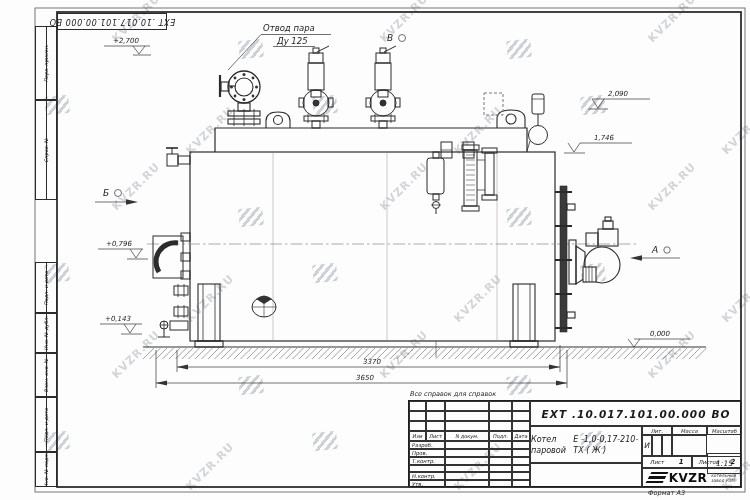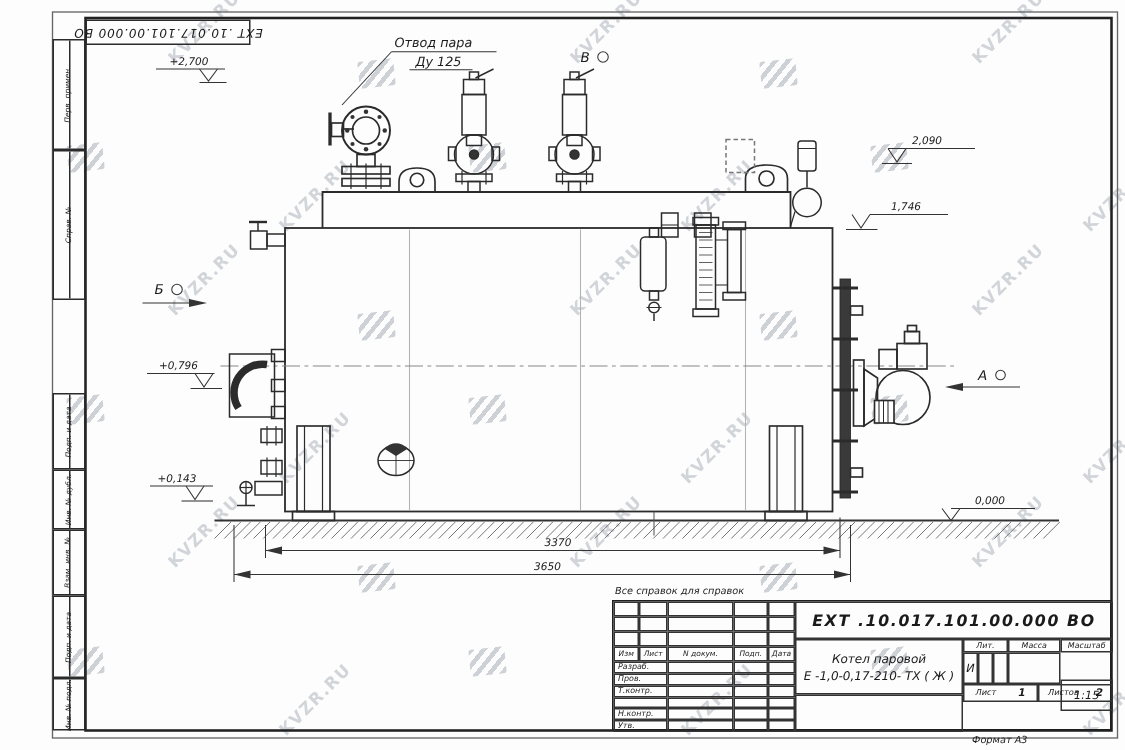--- a/index.html
+++ b/index.html
@@ -33,21 +33,21 @@
   .grid15{left:0;top:0;width:121px;height:30px;display:grid;grid-template-columns:17px 19px 44px 23px 18px;
           grid-template-rows:10px 10px 10px;}
   .gridh{left:0;top:30px;width:121px;height:10px;display:grid;grid-template-columns:17px 19px 44px 23px 18px;}
   .gridr{left:0;top:40px;width:121px;height:47px;display:grid;grid-template-columns:36px 44px 23px 18px;
          grid-template-rows:8px 8px 8px 7px 8px 8px;}
   .gc{border:.6px solid #333;box-sizing:border-box;overflow:hidden;font:italic 5px "DejaVu Sans",sans-serif;
       display:flex;align-items:center;justify-content:center;}
   .gc.lab{justify-content:flex-start;padding-left:2px;font-size:5.3px;}
   .desig{left:121px;top:0;width:212px;height:25px;display:flex;align-items:center;justify-content:center;
          font:italic 700 10.5px "DejaVu Sans",sans-serif;letter-spacing:1.1px;}
-  .pname{left:121px;top:25px;width:112px;height:37px;display:flex;flex-direction:column;align-items:center;
+  .pname{left:121px;top:25px;width:112px;height:37px;display:flex;flex-direction:row;align-items:center;
          justify-content:center;font:italic 8px "DejaVu Sans",sans-serif;line-height:11px;}
   .small-lbl{font:italic 5.3px "DejaVu Sans",sans-serif;display:flex;align-items:center;justify-content:center;}
   .val{font:italic 7.5px "DejaVu Sans",sans-serif;display:flex;align-items:center;justify-content:center;}
   .sheetcell{display:flex;align-items:center;justify-content:space-around;font:italic 5.5px "DejaVu Sans",sans-serif;}
   .sheetcell b{font:italic 700 7px "DejaVu Sans",sans-serif;}
   .logocell{left:233px;top:67px;width:100px;height:20px;display:flex;align-items:center;justify-content:center;gap:4px;}
   .logo-icon{width:17px;height:13px;background:repeating-linear-gradient(180deg,#111 0 2.4px,transparent 2.4px 4.4px);
              transform:skewX(-28deg);}
   .logo-word{font:700 12px "DejaVu Sans",sans-serif;letter-spacing:.5px;color:#0d0d0d;}
   .logo-sub{display:flex;flex-direction:column;font:italic 4.4px "DejaVu Sans",sans-serif;line-height:5px;color:#333;}
@@ -535,15 +535,23 @@
 
       <div class="abs bc sheetcell" style="left:233px;top:55px;width:50px;height:12px;">
         <span>Лист</span>
         <b>1</b>
       </div>
       <div class="abs bc sheetcell" style="left:283px;top:55px;width:50px;height:12px;">
         <span>Листов</span>
         <b>2</b>
       </div>
 
+      <div class="abs bc logocell">
+        <span class="logo-icon"></span>
+        <span class="logo-word">KVZR</span>
+        <span class="logo-sub">
+          <span>котельный</span>
+          <span>завод РЭП</span>
+        </span>
+      </div>
     </div>
   </div>
 </div>
 
 </body></html>

